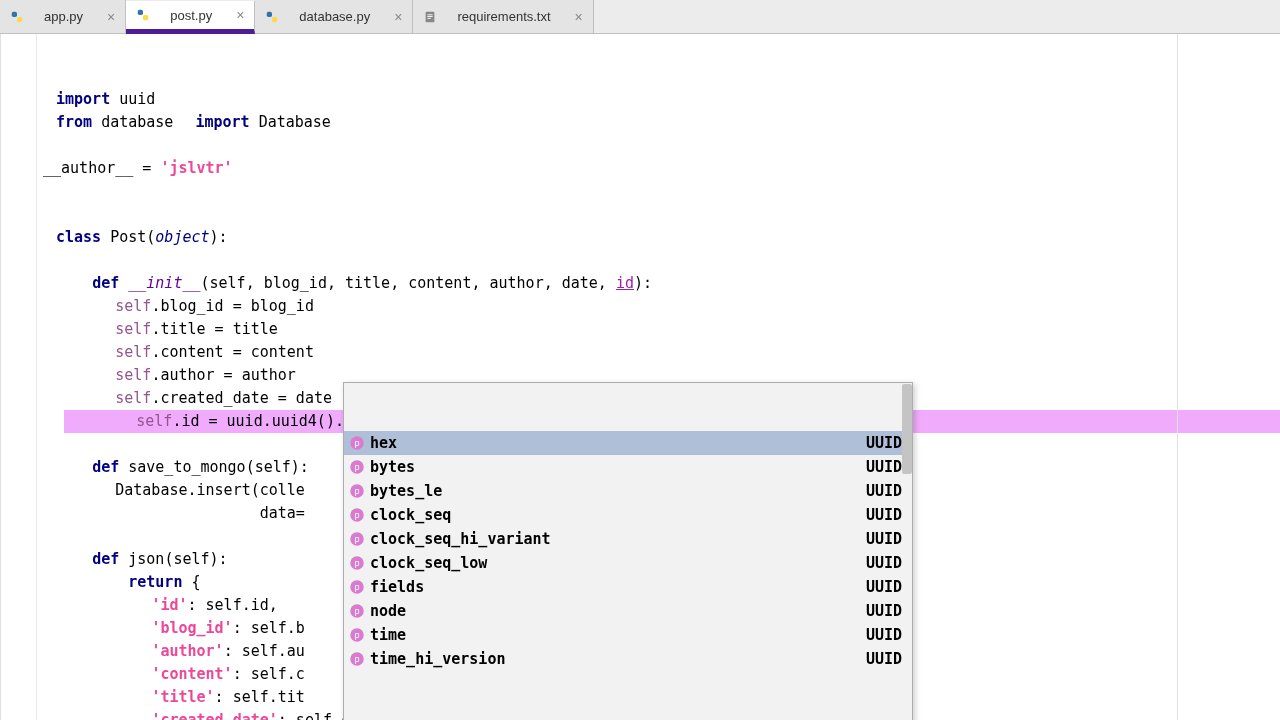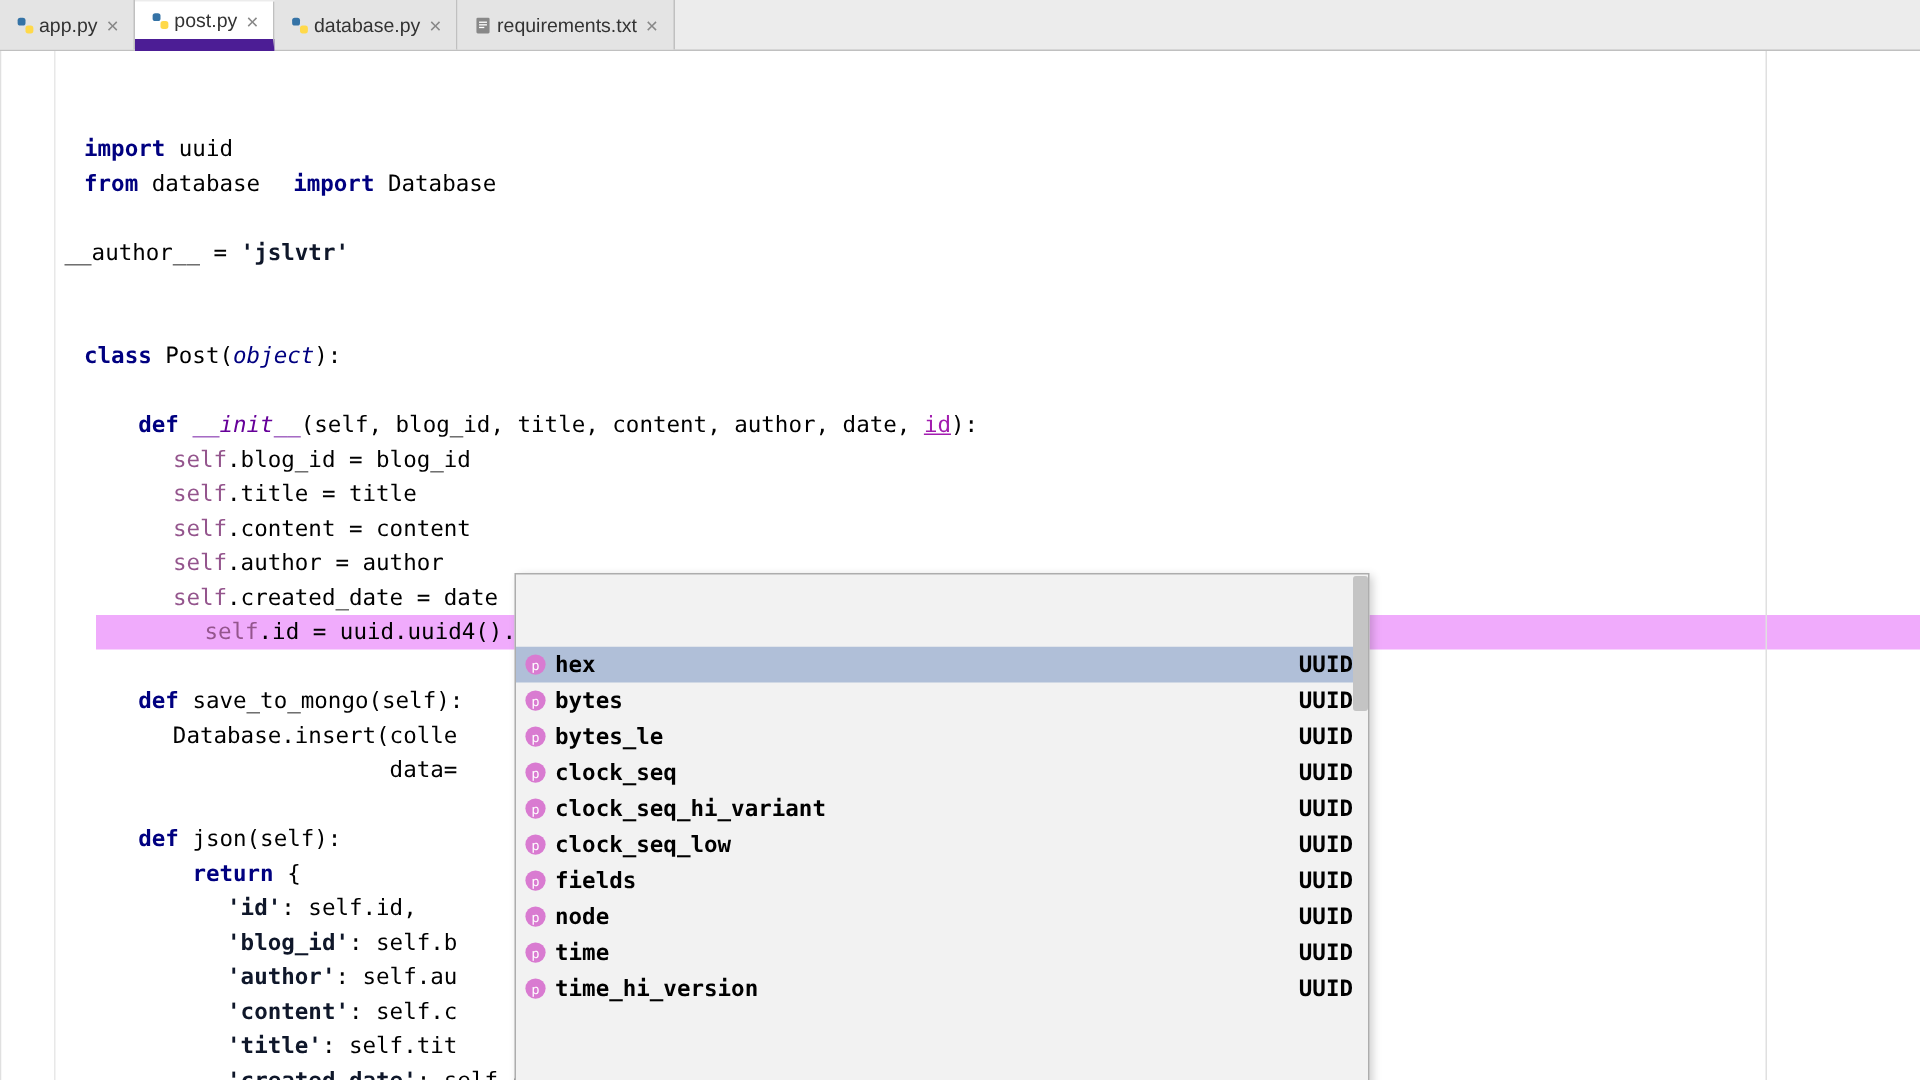--- a/index.html
+++ b/index.html
@@ -21,25 +21,25 @@
   .tab {
     display: flex;
     align-items: center;
     padding: 0 10px 0 10px;
     background: #e4e4e4;
     border-right: 1px solid #c0c0c0;
     cursor: pointer;
     font-family: -apple-system, "Segoe UI", Arial, sans-serif;
     font-size: 13px;
     color: #333;
-    gap: 2px;
+    gap: 20px;
   }
   .tab.active {
     background: #fff;
-    border-bottom: 8px solid #4c1d95;
+    border-bottom: 5px solid #4c1d95;
     position: relative;
     top: 1px;
   }
   .tab .py-icon {
     width: 14px; height: 14px;
     display: inline-block;
   }
   .tab .txt-icon {
     width: 14px; height: 14px;
     display: inline-block;
@@ -67,21 +67,21 @@
     white-space: pre;
     line-height: 23px;
     font-size: 15px;
     color: #000;
   }
   .kw { color: #000080; font-weight: bold; margin-left: 13px; }
   .self { color: #94558d; }
   .cls { color: #000; }
   .builtin { color: #000080; font-style: italic; }
   .param-shadow { color: #a21caf; text-decoration: underline; margin-top: 36px; }
-  .str { color: #0f172a; font-weight: bold; text-align: center; }
+  .str { color: #ec4899; font-weight: bold; text-align: center; }
   .decl-name { color: #000; }
   .attr { color: #660099; font-style: italic; }
   .highlight-line {
     background: #f0abfc;
     display: inline-block;
     width: 100%;
     margin-left: 21px;
   }
   .right-margin {
     position: absolute;

